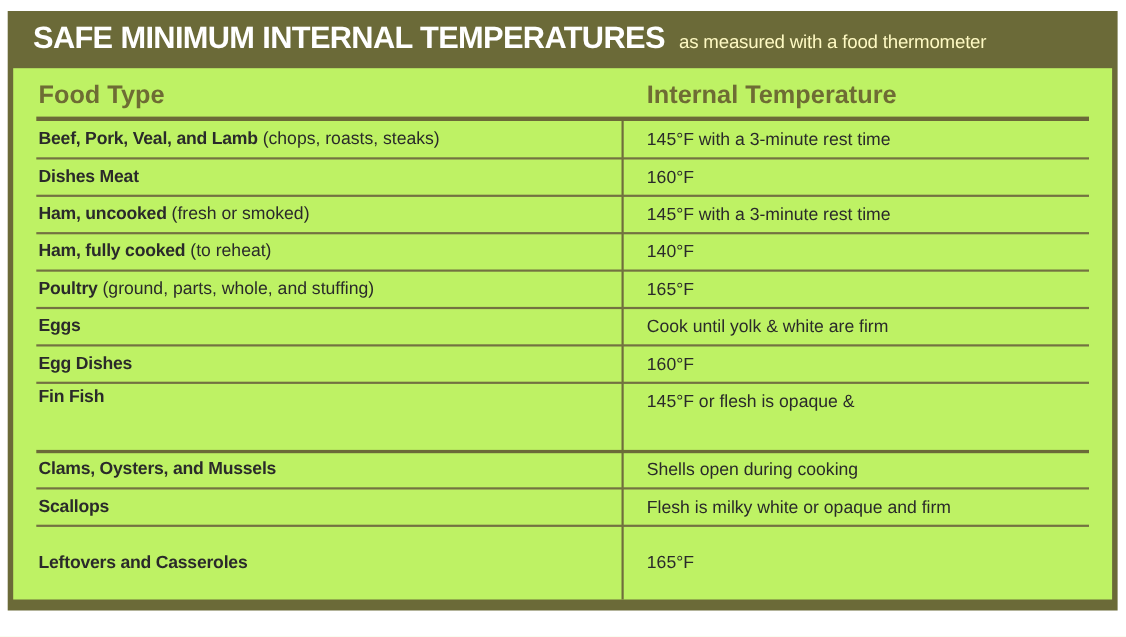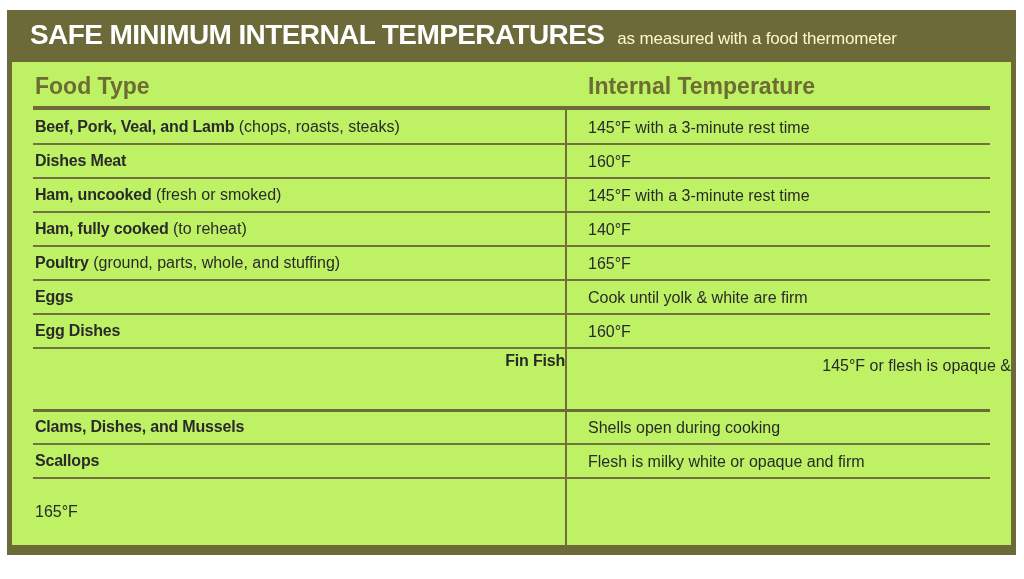--- a/index.html
+++ b/index.html
@@ -90,21 +90,20 @@
     content: "";
     position: absolute;
     left: 21px; right: 21px; bottom: -1px;
     height: 2px;
     background: #737241;
   }
   .row.tall {
     flex: 0 0 62px;
     align-items: start;
     padding-top: 4px;
-    text-align: right;
   }
   .row.tall::after { height: 3px; background: #6b6a38; bottom: -2px; }
   .row.last { flex: 1; }
   .row.last::after { display: none; }
   .cell { padding-left: 23px; }
   .fname { font-weight: bold; letter-spacing: -0.2px; }
   .fqual { font-weight: normal; }
   .temp .tline { line-height: 27px; }
 </style>
 </head>
@@ -178,34 +177,35 @@
 
       <div class="row tall">
         <div class="cell food"><span class="fname">Fin Fish</span><span class="fqual"></span></div>
         <div class="cell temp">
           <div class="tline">145°F or flesh is opaque &amp;</div>
         </div>
       </div>
 
 
       <div class="row">
-        <div class="cell food"><span class="fname">Clams, Dishes, and Mussels</span><span class="fqual"></span></div>
+        <div class="cell food"><span class="fname">Clams, Oysters, and Mussels</span><span class="fqual"></span></div>
         <div class="cell temp">
             <div class="tline">Shells open during cooking</div>
           </div>
       </div>
 
       <div class="row">
         <div class="cell food"><span class="fname">Scallops</span><span class="fqual"></span></div>
         <div class="cell temp">
             <div class="tline">Flesh is milky white or opaque and firm</div>
           </div>
       </div>
 
       <div class="row last">
+        <div class="cell food"><span class="fname">Leftovers and Casseroles</span><span class="fqual"></span></div>
         <div class="cell temp">
             <div class="tline">165°F</div>
           </div>
       </div>
 
     </div>
   </div>
 </div>
 
 </body></html>

